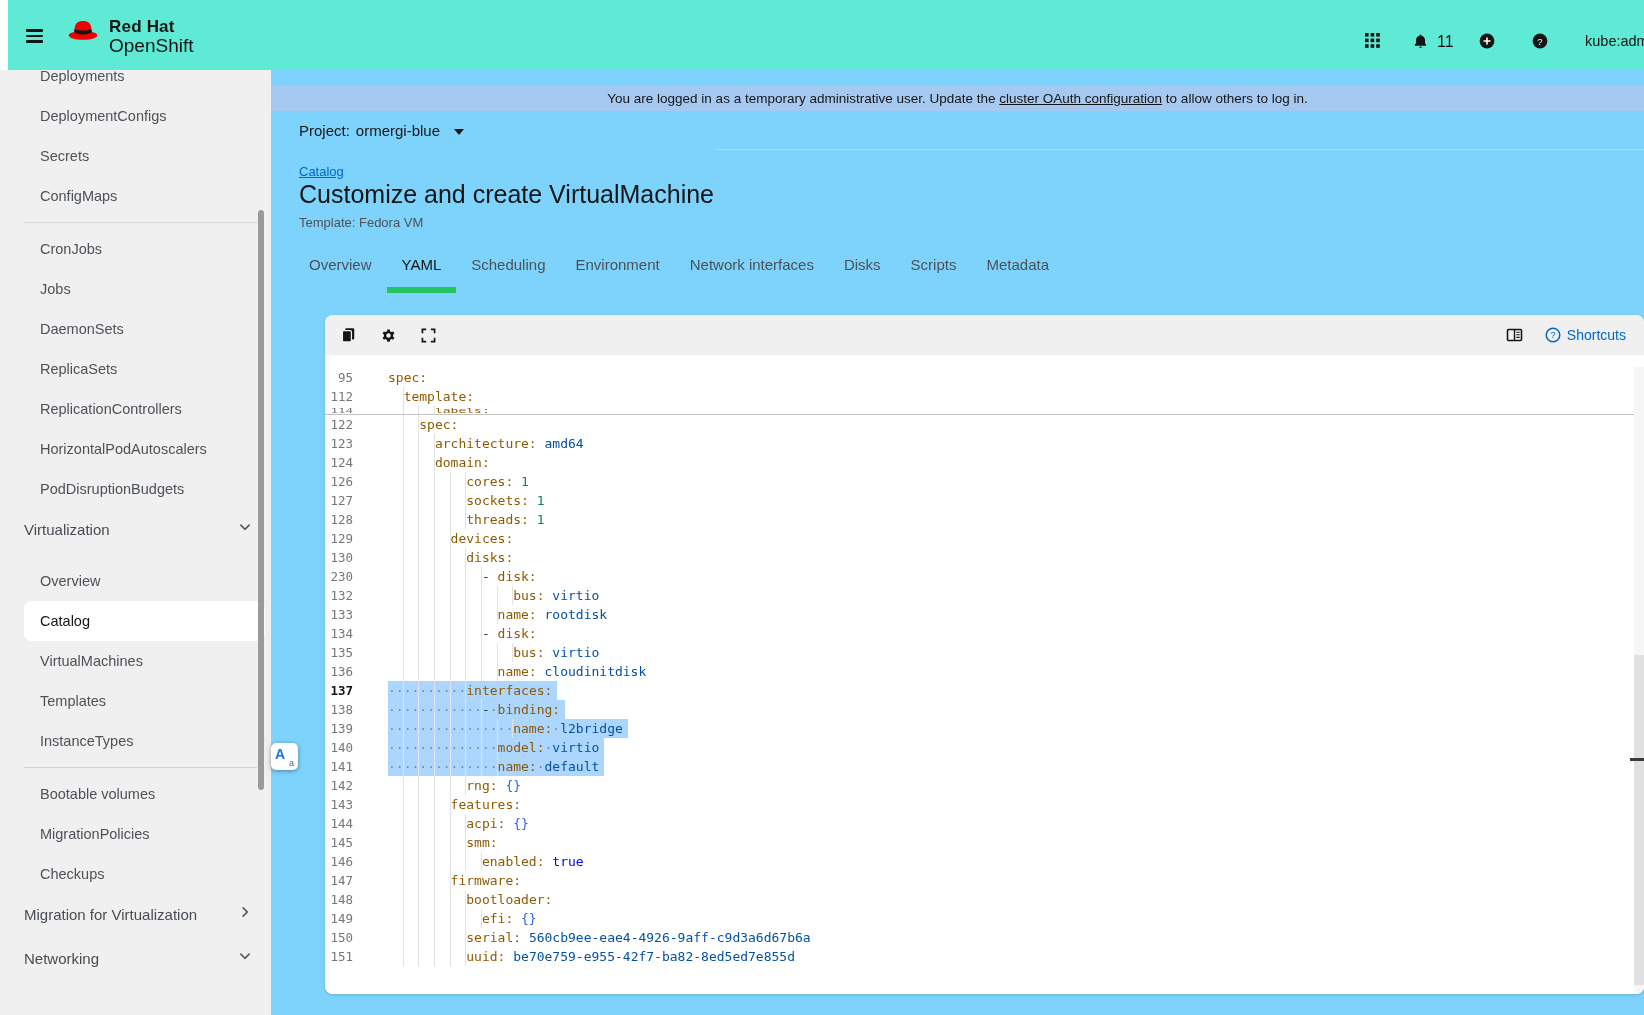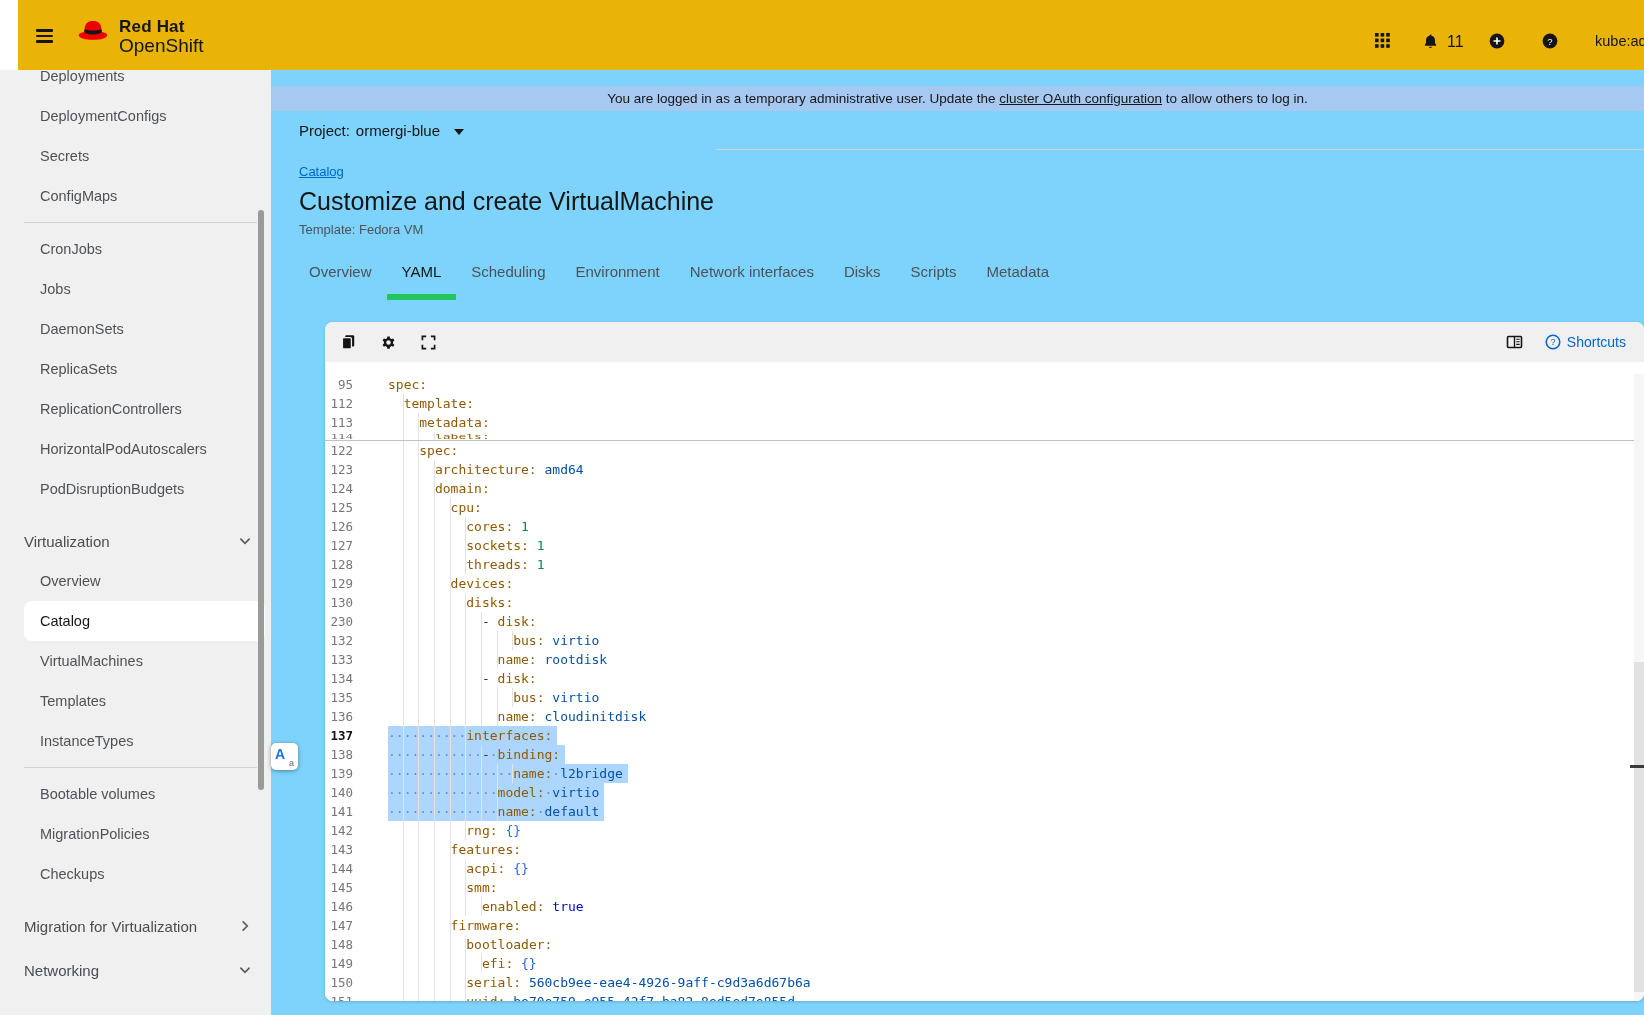--- a/index.html
+++ b/index.html
@@ -1,59 +1,59 @@
 <!DOCTYPE html>
 <html><head>
 <meta charset="utf-8">
 <style>
   *{margin:0;padding:0;box-sizing:border-box}
   html,body{width:1644px;height:1015px;overflow:hidden;background:#fff;
     font-family:"Liberation Sans",sans-serif;color:#151515}
   body{position:relative}
 
   
-  .masthead{position:absolute;top:0;left:18px;right:0;height:70px;background:#eab308;z-index:30}
+  .masthead{position:absolute;top:0;left:8px;right:0;height:70px;background:#5eead4;z-index:30}
   .burger{position:absolute;left:18px;top:29px;width:17px;height:14px;cursor:pointer}
   .burger i{display:block;height:2.5px;background:#151515;margin-bottom:3.1px;border-radius:1px}
   .brand{position:absolute;left:56px;top:11px;display:flex;gap:7px;align-items:flex-start}
   .hat{width:38px;height:28px;margin-top:6px}
   .brandtxt{line-height:1.06;padding-top:7px}
   .brand-l1{font-size:17px;font-weight:bold;letter-spacing:.2px}
   .brand-l2{font-size:19px;font-weight:normal}
   .mitem{position:absolute;top:33px;cursor:pointer}
   .m-grid{left:1357px}.m-bell{left:1405px}.m-plus{left:1471px}.m-help{left:1524px}
   .m-count{position:absolute;left:1429px;top:33px;font-size:16px;color:#151515}
   .m-user{position:absolute;left:1577px;top:33px;font-size:14.5px;white-space:nowrap;cursor:pointer}
 
   
   .sidebar{position:absolute;top:70px;left:0;width:271px;bottom:0;background:#f0f0f0;overflow:hidden}
   .nav{margin-top:-14px}
   .side-link{height:40px;display:flex;align-items:center;padding-left:40px;font-size:14.5px;color:#4d5258;cursor:pointer}
   .side-link.active{background:#fff;color:#151515;margin:0 6px 0 24px;padding-left:16px;border-radius:8px}
-  .side-section{height:40px;margin-top:12px;display:flex;align-items:center;justify-content:space-between;
+  .side-section{height:40px;margin-top:12px;display:flex;justify-content:space-between;
     padding:0 20px 0 24px;font-size:15px;color:#474d53;cursor:pointer}
   .side-section + .side-section{margin-top:4px}
   .side-divider{height:1px;background:#d2d2d2;margin:6px 14px 6px 24px}
   .chev{display:inline-flex}
   .chev.right svg{transform:rotate(-90deg)}
   .sidescroll{position:absolute;left:258px;top:210px;width:6px;height:580px;background:#9a9a9a;border-radius:3px;cursor:pointer}
 
   
   .main{position:absolute;top:70px;left:271px;right:0;bottom:0;background:#7dd3fc;overflow:hidden}
   .banner{margin-top:16px;height:25px;background:#a6c9f2;display:flex;align-items:center;justify-content:center;
     font-size:13.5px;color:#151515;white-space:pre}
   .banner .blink{text-decoration:underline;cursor:pointer}
   .projbar{position:relative;height:39px;display:flex;align-items:center;padding-left:28px;font-size:15px;gap:6px;cursor:pointer}
   .projbar:after{content:"";position:absolute;left:445px;right:0;bottom:0;height:1px;background:#d2d2d2}
   .caret{width:0;height:0;border-left:5px solid transparent;border-right:5px solid transparent;
     border-top:6px solid #151515;margin-left:8px;margin-top:2px}
 
   .content{padding-left:28px}
   .crumb{display:inline-block;margin-top:14px;font-size:13px;color:#0066cc;text-decoration:underline;cursor:pointer}
-  .title{margin-top:7px;font-size:25px;font-weight:400;color:#151515}
+  .title{margin-top:0;font-size:25px;font-weight:400;color:#151515}
   .subtitle{margin-top:6px;font-size:13px;color:#4f5258}
   .tabs{display:flex;margin:26px 0 0 -5px}
   .tab{padding:0 15px 14px;font-size:15px;color:#4d5258;cursor:pointer}
   .tab.active{color:#151515;border-bottom:6px solid #22c55e}
 
   
   .editor{margin:22px 0 0 26px;height:679px;border-radius:8px;overflow:hidden;position:relative;
     background:#fff;box-shadow:0 1px 3px rgba(0,0,0,.18)}
   .etoolbar{height:40px;background:#f0f0f0;display:flex;align-items:center;padding:0 18px 0 16px}
   .tbtn{display:inline-flex;margin-right:25px;cursor:pointer}
@@ -250,26 +250,24 @@
               </svg>
             <span>Shortcuts</span>
           </span>
         </span>
       </div>
 
       <div class="ebody">
         <div>
             <div class="crow"><span class="num">95</span><span class="code"><span><span class="ind" style="width: 0ch;"></span><span class="k">spec:</span></span></span></div>
             <div class="crow"><span class="num">112</span><span class="code"><span><span class="ind" style="width: 2ch;"></span><span class="k">template:</span></span></span></div>
-            <div class="crow"><span class="num">113</span><span class="code"><span><span class="ind" style="width: 4ch;"></span><span class="k">metadata:</span></span></span></div>
             <div class="crow fold"><div class="squish"><span class="num">114</span><span class="code"><span><span class="ind" style="width: 6ch;"></span><span class="k">labels:</span></span></span></div></div>
             <div class="crow"><span class="num">122</span><span class="code"><span><span class="ind" style="width: 4ch;"></span><span class="k">spec:</span></span></span></div>
             <div class="crow"><span class="num">123</span><span class="code"><span><span class="ind" style="width: 6ch;"></span><span class="k">architecture:</span><span class="ws"> </span><span class="vs">amd64</span></span></span></div>
             <div class="crow"><span class="num">124</span><span class="code"><span><span class="ind" style="width: 6ch;"></span><span class="k">domain:</span></span></span></div>
-            <div class="crow"><span class="num">125</span><span class="code"><span><span class="ind" style="width: 8ch;"></span><span class="k">cpu:</span></span></span></div>
             <div class="crow"><span class="num">126</span><span class="code"><span><span class="ind" style="width: 10ch;"></span><span class="k">cores:</span><span class="ws"> </span><span class="vn">1</span></span></span></div>
             <div class="crow"><span class="num">127</span><span class="code"><span><span class="ind" style="width: 10ch;"></span><span class="k">sockets:</span><span class="ws"> </span><span class="vn">1</span></span></span></div>
             <div class="crow"><span class="num">128</span><span class="code"><span><span class="ind" style="width: 10ch;"></span><span class="k">threads:</span><span class="ws"> </span><span class="vn">1</span></span></span></div>
             <div class="crow"><span class="num">129</span><span class="code"><span><span class="ind" style="width: 8ch;"></span><span class="k">devices:</span></span></span></div>
             <div class="crow"><span class="num">130</span><span class="code"><span><span class="ind" style="width: 10ch;"></span><span class="k">disks:</span></span></span></div>
             <div class="crow"><span class="num">230</span><span class="code"><span><span class="ind" style="width: 12ch;"></span><span class="dash">-</span><span class="ws"> </span><span class="k">disk:</span></span></span></div>
             <div class="crow"><span class="num">132</span><span class="code"><span><span class="ind" style="width: 16ch;"></span><span class="k">bus:</span><span class="ws"> </span><span class="vs">virtio</span></span></span></div>
             <div class="crow"><span class="num">133</span><span class="code"><span><span class="ind" style="width: 14ch;"></span><span class="k">name:</span><span class="ws"> </span><span class="vs">rootdisk</span></span></span></div>
             <div class="crow"><span class="num">134</span><span class="code"><span><span class="ind" style="width: 12ch;"></span><span class="dash">-</span><span class="ws"> </span><span class="k">disk:</span></span></span></div>
             <div class="crow"><span class="num">135</span><span class="code"><span><span class="ind" style="width: 16ch;"></span><span class="k">bus:</span><span class="ws"> </span><span class="vs">virtio</span></span></span></div>

